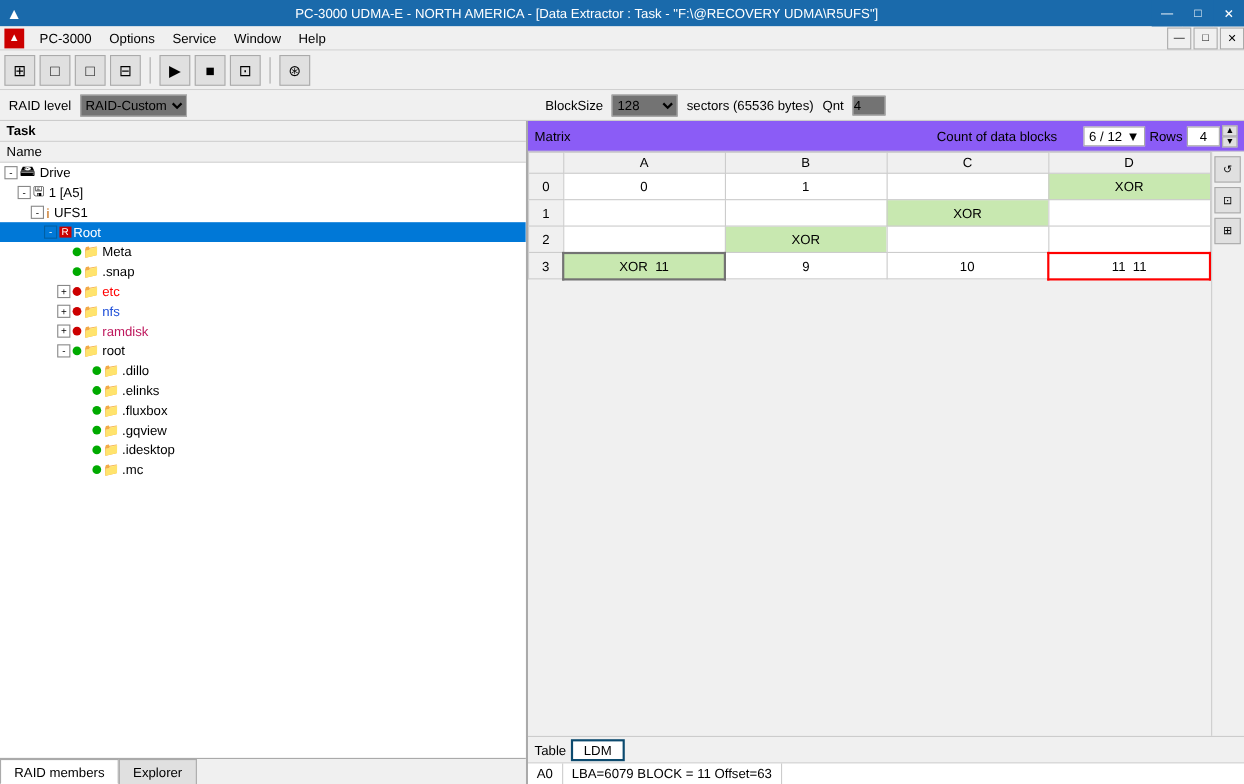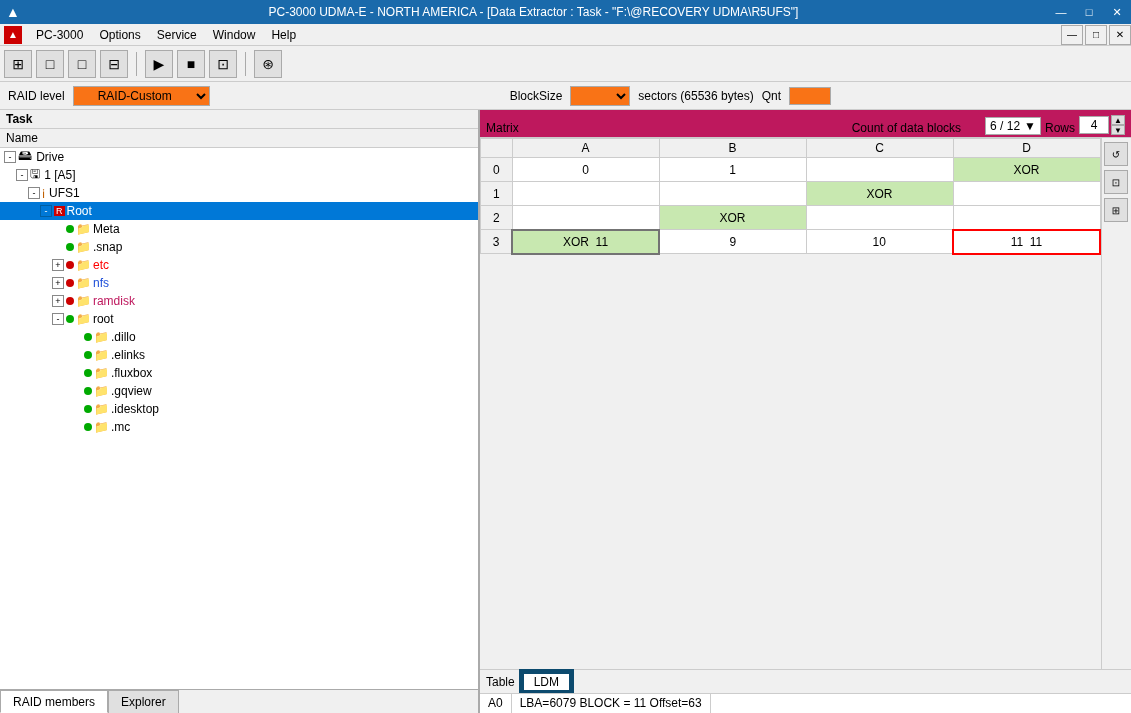--- a/index.html
+++ b/index.html
@@ -70,21 +70,21 @@
       background: #f0f0f0;
       border-bottom: 1px solid #ccc;
       display: flex;
       align-items: center;
       height: 28px;
       padding: 2px 8px;
       gap: 8px;
     }
     #raid-bar label { font-size: 12px; }
     #raid-bar select, #raid-bar input {
-      font-size: 12px; border: 1px solid #aaa; background: #f97316; padding: 1px 20px;
+      font-size: 12px; border: 1px solid #aaa; background: #737373; padding: 1px 0;
     }
     #raid-bar .blocksize-select { width: 60px; }
     #raid-bar .qnt-input { width: 30px; }
 
     
     #main {
       display: flex;
       height: calc(713px - 24px - 22px - 36px - 28px);
     }
 
@@ -220,21 +220,21 @@
       display: flex;
       align-items: center;
       border-top: 1px solid #ccc;
       background: #f0f0f0;
       height: 24px;
       padding: 0 6px;
       gap: 4px;
       font-size: 12px;
     }
     .table-tab {
-      padding: 1px 10px; border: 5px solid #0c4a6e; background: #e0e0e0;
+      padding: 1px 10px; border: 2px solid #0c4a6e; background: #e0e0e0;
       cursor: pointer; font-size: 12px;
     }
     .table-tab.active { background: white; }
 
     #status-bar {
       background: white;
       border-top: 1px solid #ccc;
       display: flex;
       height: 20px;
     }
@@ -248,22 +248,22 @@
     #matrix-with-side {
       display: flex;
       flex: 1;
     }
     #matrix-main {
       flex: 1;
       overflow: hidden;
     }
     #matrix-header-row {
       display: flex;
-      align-items: flex-end;
-      background: #be185d;
+      align-items: center;
+      background: #8b5cf6;
       border-bottom: 1px solid #ccc;
       padding: 2px 6px;
       height: 28px;
       gap: 4px;
       font-size: 12px;
     }
 
     .rows-spinner {
       display: flex;
       align-items: center;

